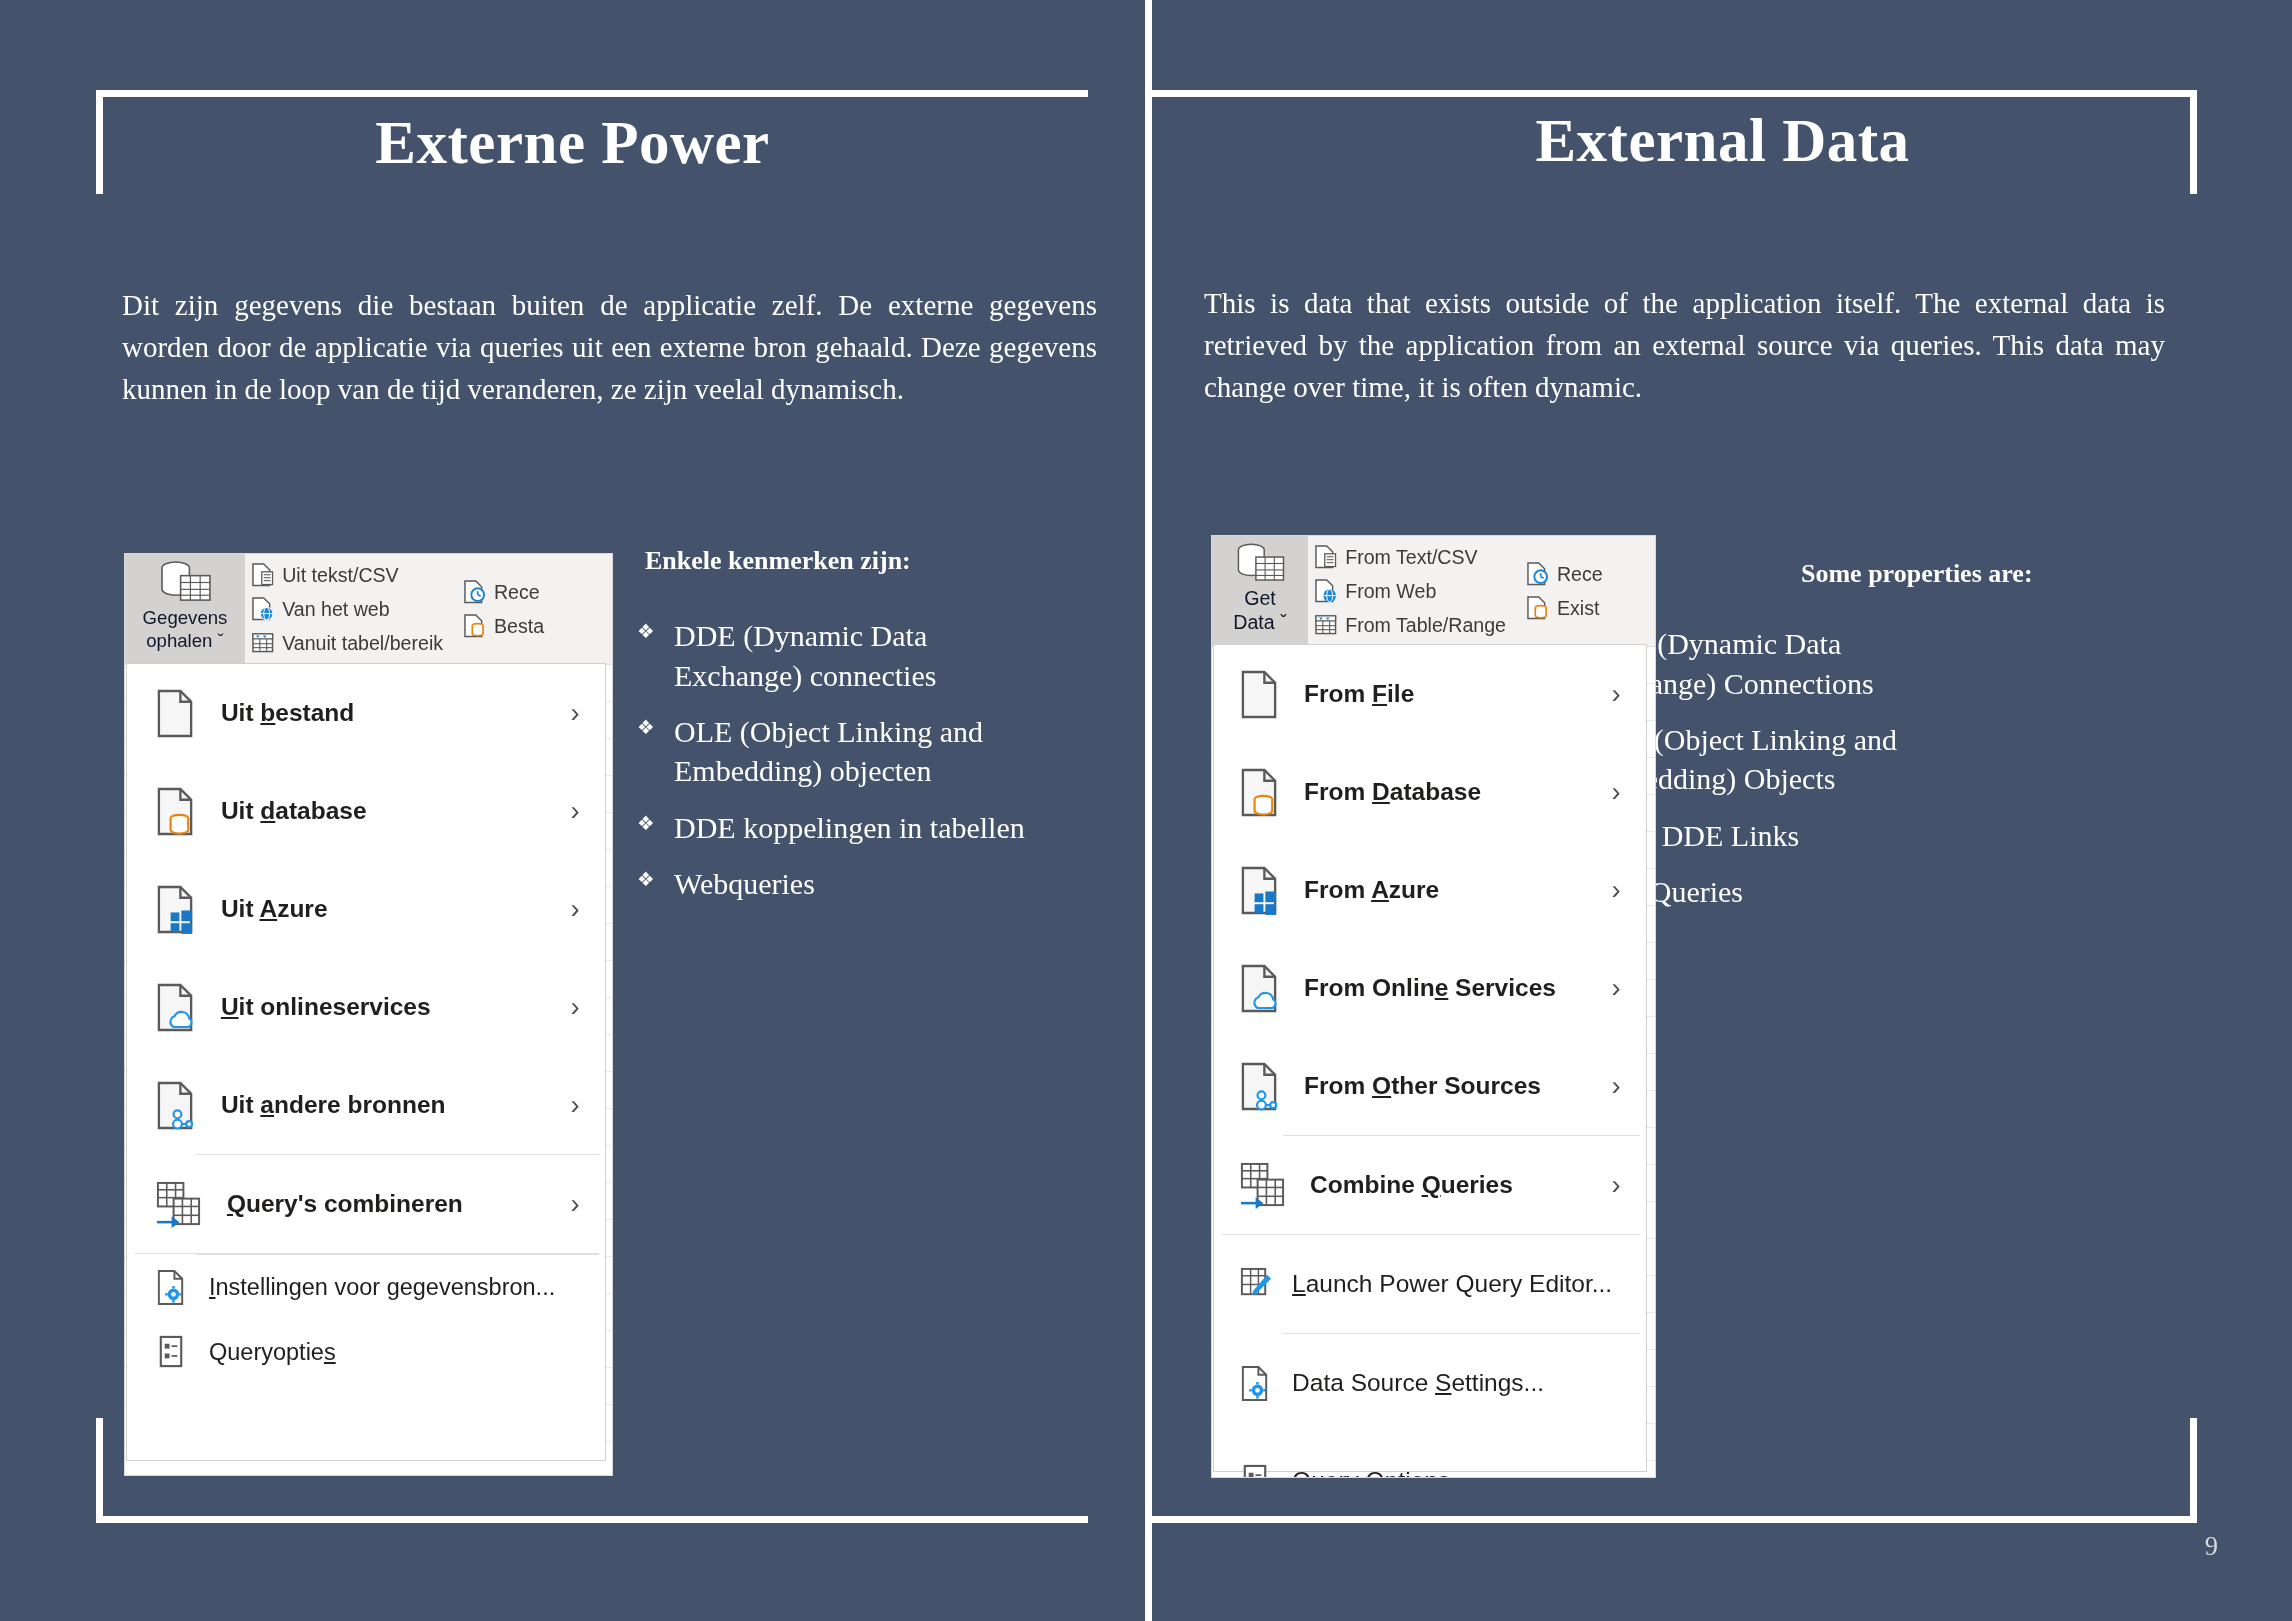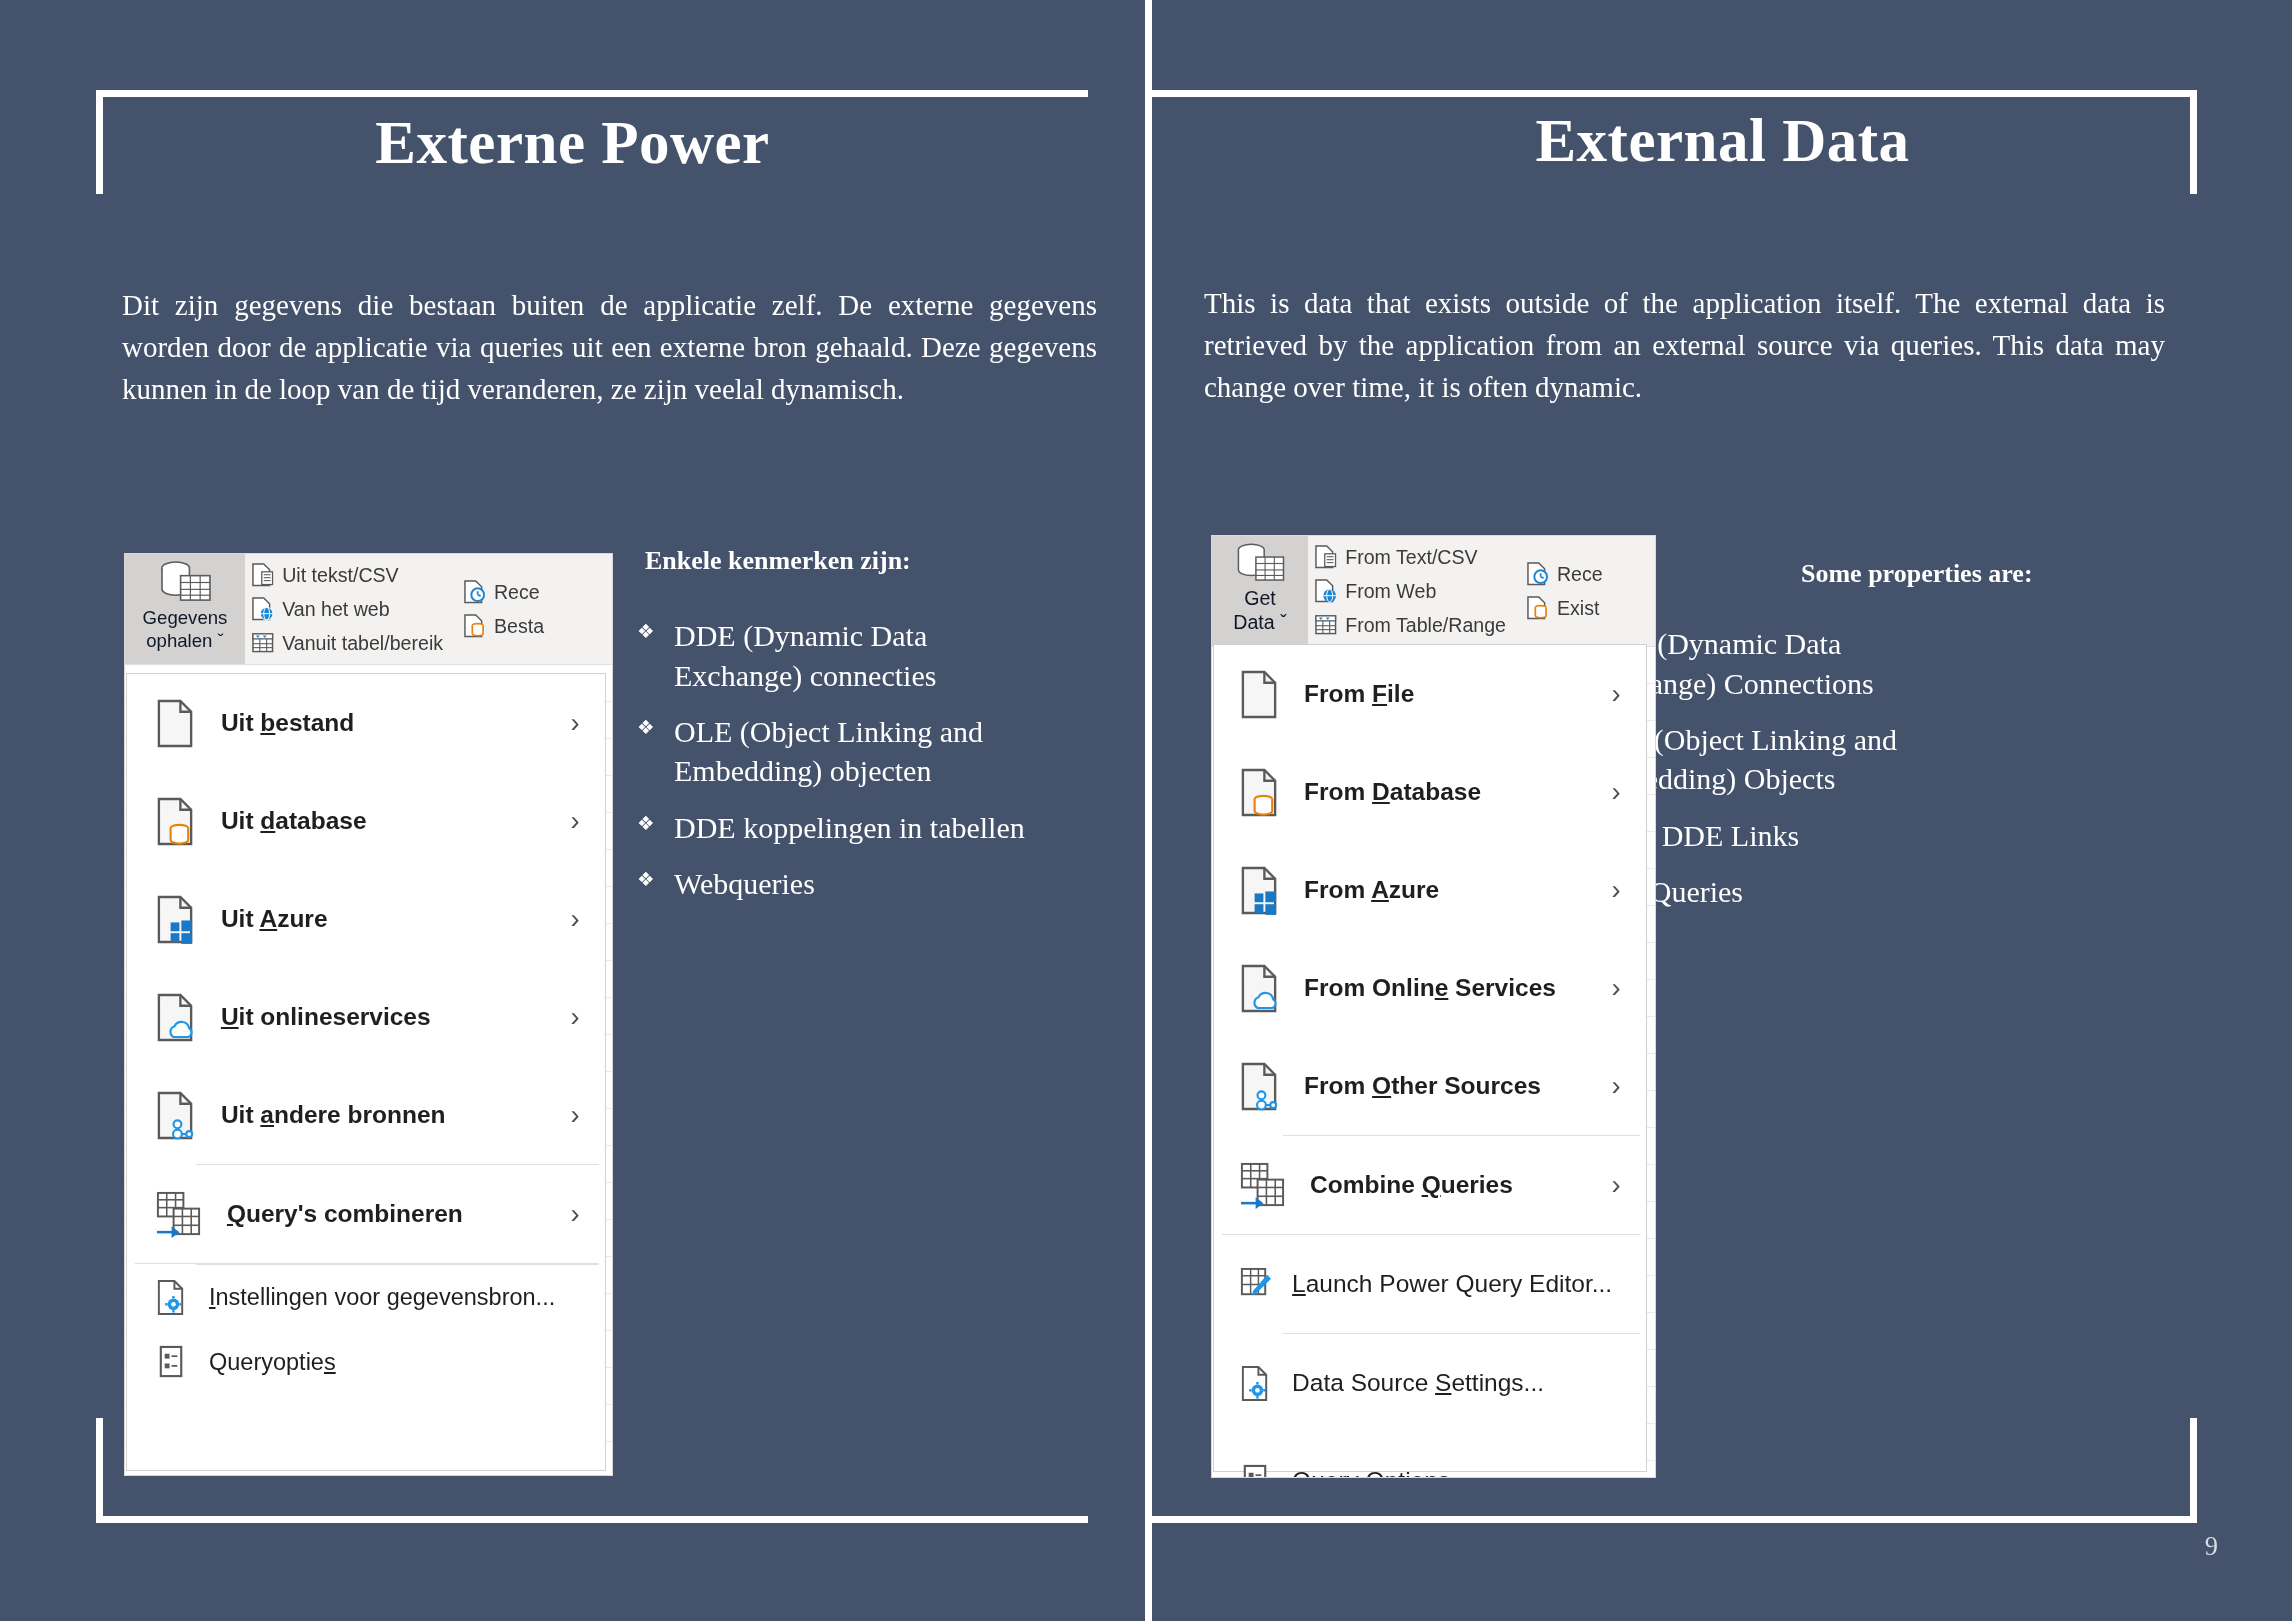--- a/index.html
+++ b/index.html
@@ -160,21 +160,21 @@
   }
   #xl-en .ribbon-item { font-size: 19.6px; }
 
   
   .menu-panel {
     position: absolute;
     background: #ffffff;
     border: 1px solid #d2d0ce;
     box-sizing: border-box;
   }
-  #xl-nl .menu-panel { left: 1px; top: 119px; width: 480px; height: 798px; }
+  #xl-nl .menu-panel { left: 1px; top: 109px; width: 480px; height: 798px; }
   #xl-en .menu-panel { left: 1px; top: 108px; width: 434px; height: 828px; }
 
   .menu-item {
     display: flex; align-items: center;
     height: 98px;
     padding-left: 27.4px;
     position: relative;
     box-sizing: border-box;
   }
   #xl-en .menu-item { height: 98px; padding-left: 23.5px; }

